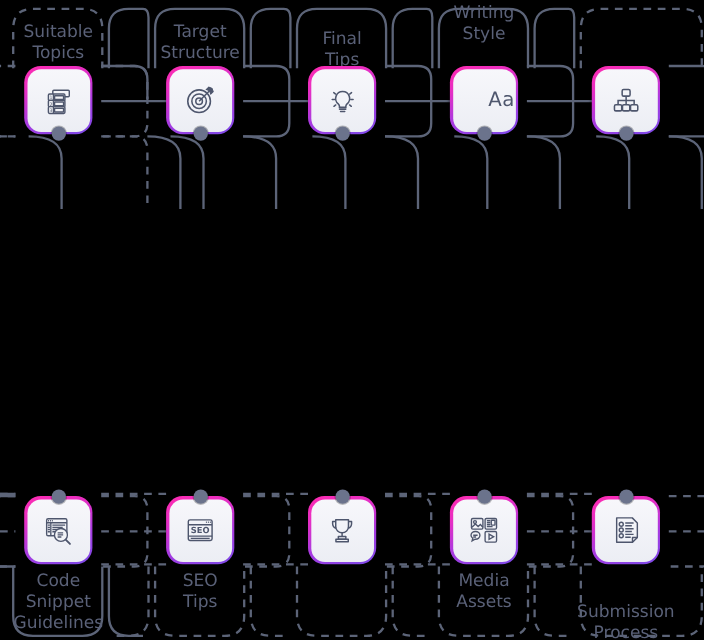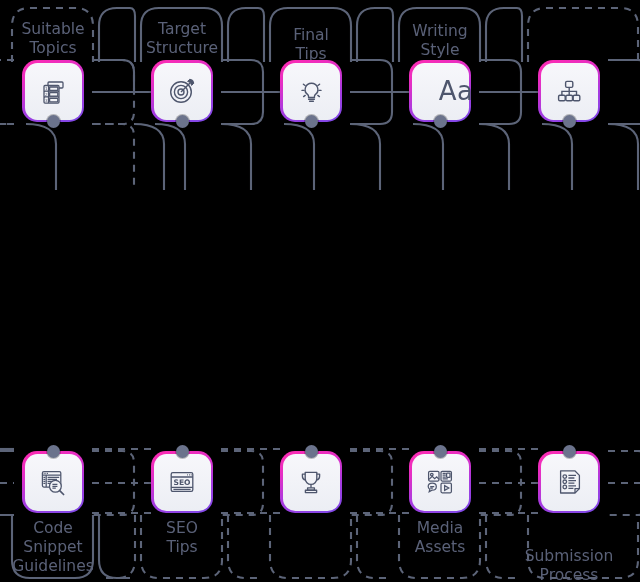--- a/index.html
+++ b/index.html
@@ -19,21 +19,21 @@
     box-shadow:0 1px 3px rgba(0,0,0,.55);
   }
   .node .face{
     position:absolute;inset:2.5px;border-radius:12.5px;
     background:linear-gradient(180deg,#f7f7fb 0%,#eceef4 100%);
     display:flex;align-items:center;justify-content:center;
   }
   .node .face svg{display:block;}
   .node .face .aa{
     font-family:"DejaVu Sans","Liberation Sans",sans-serif;
-    font-size:26px;color:#4e566d;letter-spacing:.5px;line-height:1;margin-left:32px;
+    font-size:18px;color:#4e566d;letter-spacing:.5px;line-height:1;margin-left:32px;
   }
 
   
   .knob{
     position:absolute;width:13px;height:13px;border-radius:50%;
     background:#6b738c;box-shadow:0 0 0 1px rgba(0,0,0,.25);
   }
 
   
   .label{
@@ -238,21 +238,21 @@
         <svg width="32" height="32" viewBox="0 0 32 32" fill="none" stroke="#4e566d" stroke-width="1.4" stroke-linecap="round">
           <path d="M16.5 8.2a6.3 6.3 0 0 0-4 11.2c.7.6 1.1 1.4 1.1 2.3v.8h5.8v-.8c0-.9.4-1.7 1.1-2.3a6.3 6.3 0 0 0-4-11.2z"></path>
           <path d="M13.6 24.2h5.8M14.6 26.3h3.8"></path>
           <path d="M8.4 9.2l1.7 1.3M7 15.4h2.1M8.6 21.6l1.6-1.2M24.6 9.2l-1.7 1.3M26 15.4h-2.1M24.4 21.6l-1.6-1.2"></path>
         </svg>
       </span>
     </div>
     <div class="knob" style="left:24.5px;top:55px;"></div>
   </div>
 
-  <div class="label top" style="left:440px;top:60px;width:120px;">Writing
+  <div class="label top" style="left:440px;top:40px;width:120px;">Writing
 Style</div>
   <div class="node" style="left:409px;top:60px;">
     <div class="frame"></div>
     <div class="face">
       <span class="aa">Aa</span>
     </div>
     <div class="knob" style="left:24.5px;top:55px;"></div>
   </div>
 
   <div class="node" style="left:538px;top:60px;">

